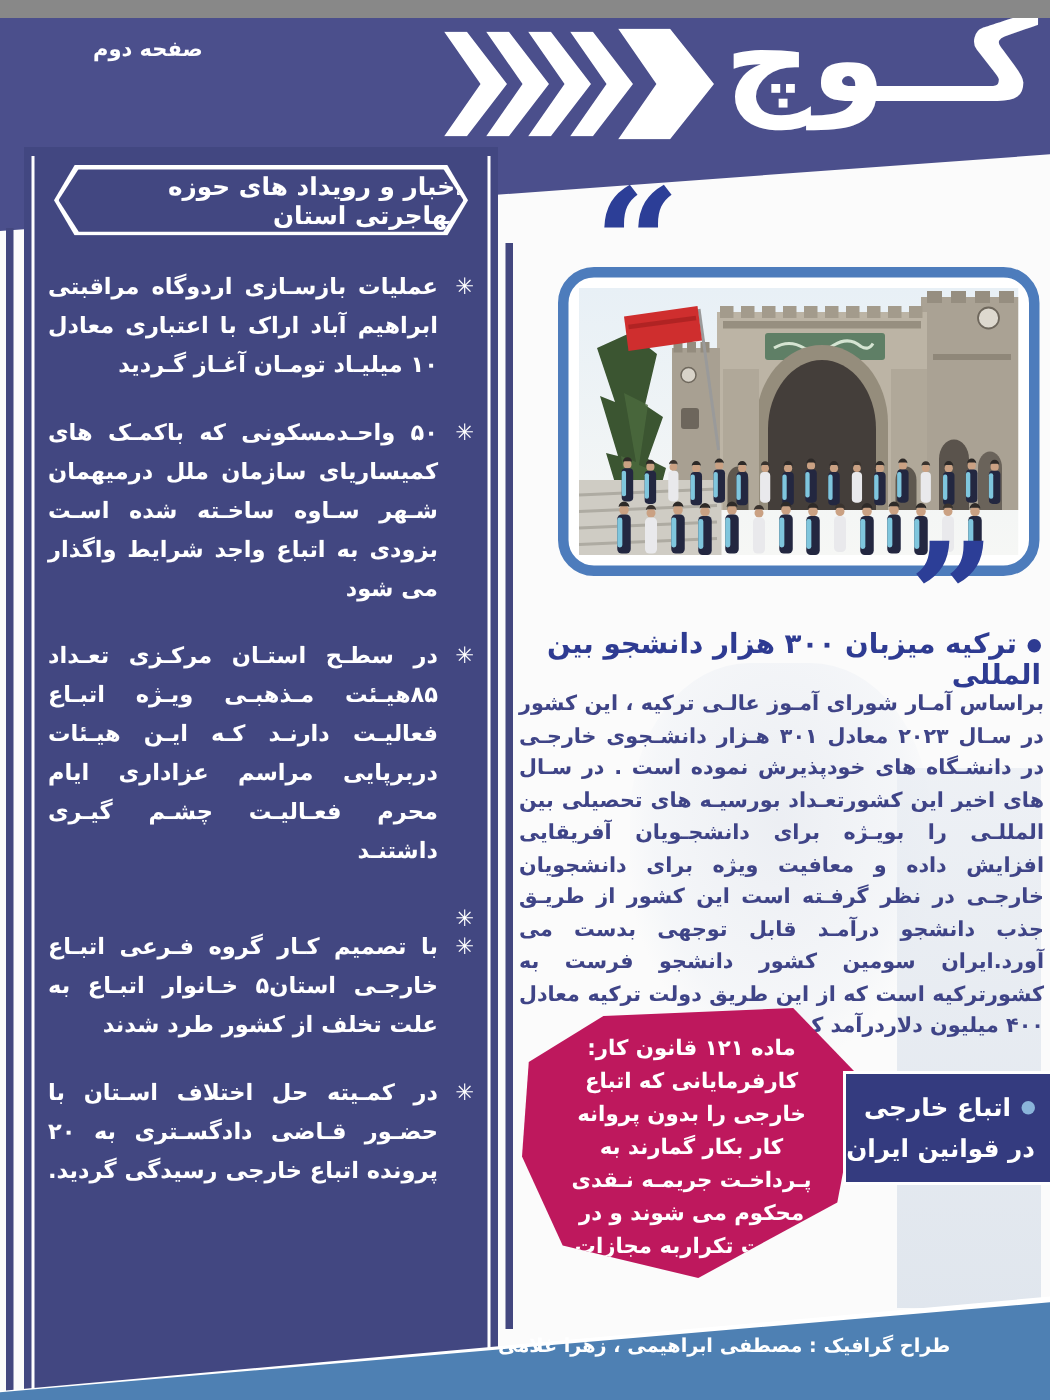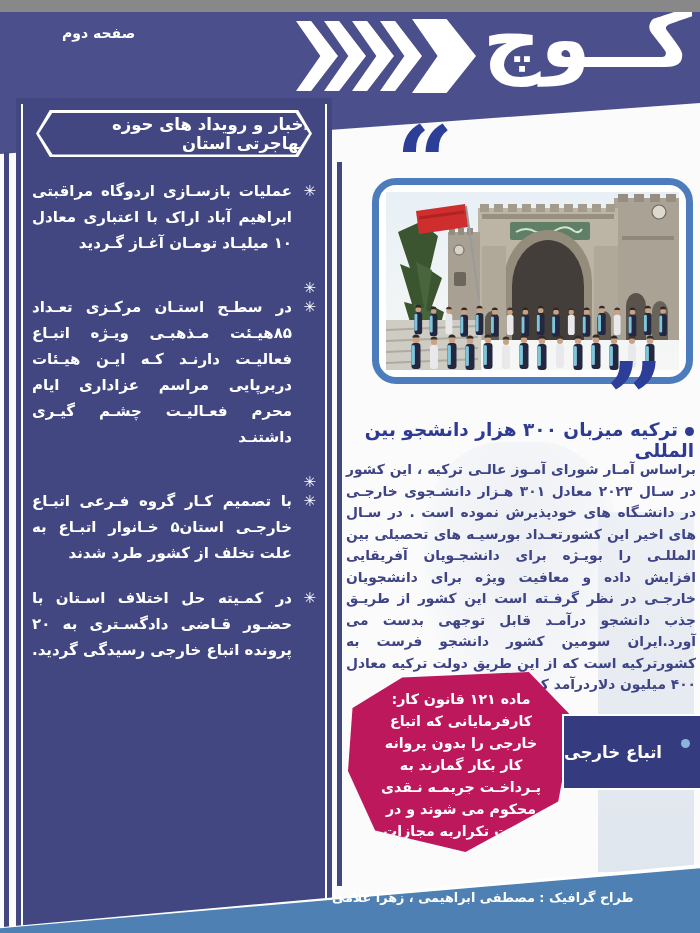--- a/index.html
+++ b/index.html
@@ -60,21 +60,21 @@
 
   .callout { position:absolute; left:348px; top:660px; width:226px; height:180px; background:#be185d;
           clip-path:polygon(24% 3%, 80% 0%, 100% 26%, 93% 72%, 52% 100%, 12% 88%, 0% 55%, 2% 20%);
           color:#fff; font-weight:bold; font-size:14.2px; direction:rtl; text-align:center;
           padding:16px 26px 20px; line-height:22px; }
   .callout-title { display:block; }
 
   .side-box { position:absolute; left:562px; top:702px; width:138px; height:76px; background:#343b7f;
           border:2.5px solid #fff; border-right:none; display:flex; flex-direction:column; justify-content:center;
           padding-right:10px; direction:rtl; color:#fff; font-weight:bold; font-size:16.5px; line-height:27px; }
-  .side-line { display:flex; gap:19px; }
+  .side-line { display:flex; align-items:center; gap:7px; }
   .side-dot { width:9px; height:9px; border-radius:50%; background:#8ab4da; flex:0 0 auto; }
 
   
   .band-edge { position:absolute; left:0; top:849px; width:700px; height:84px; background:#fff;
           clip-path:polygon(0 79%, 100% 4%, 100% 100%, 0 100%); }
   .credits-band { position:absolute; left:0; top:853px; width:700px; height:80px; background:#4e80b3;
           clip-path:polygon(0 79%, 100% 4%, 100% 100%, 0 100%); }
   .credits { position:absolute; left:332px; top:872px; width:366px; direction:rtl; text-align:left;
           color:#fff; font-size:12.8px; font-weight:bold; line-height:27px; z-index:6; }
   .bottom-strip { position:absolute; left:0; top:924px; width:700px; height:9px; background:#9db8d6; }
@@ -104,20 +104,21 @@
     <div class="banner-outer">
       <div class="banner-inner">اخبار و رویداد های حوزه مهاجرتی استان</div>
     </div>
     <div class="news-list">
       <div class="news-item">
         <span class="news-marker">✳</span>
         <span>عملیات بازسـازی اردوگاه مراقبتی ابراهیم آباد اراک با اعتباری معادل ۱۰ میلیـاد تومـان آغـاز گـردید</span>
       </div>
       <div class="news-item">
         <span class="news-marker">✳</span>
+        <span>۵۰ واحـدمسکونی که باکمـک های کمیساریای سازمان ملل درمیهمان شـهر سـاوه ساخـته شده اسـت بزودی به اتباع واجد شرایط واگذار می شود</span>
       </div>
       <div class="news-item">
         <span class="news-marker">✳</span>
         <span>در سطـح استـان مرکـزی تعـداد ۸۵هیـئت مـذهبـی ویـژه اتبـاع فعالیـت دارنـد کـه ایـن هیـئات دربرپایی مراسم عزاداری ایام محرم فعـالیـت چشـم گیـری داشتنـد</span>
       </div>
       <div class="news-item">
         <span class="news-marker">✳</span>
       </div>
       <div class="news-item">
         <span class="news-marker">✳</span>
@@ -261,20 +262,23 @@
   <div class="callout">
     <span class="callout-title">ماده ۱۲۱ قانون کار:</span>
     <span>کارفرمایانی که اتباع خارجی را بدون پروانه کار بکار گمارند به پـرداخـت جریمـه نـقدی محکوم می شوند و در صورت تکراربه مجازات حبس محکوم خواهند شد</span>
   </div>
 
   <div class="side-box">
     <div class="side-line">
       <span class="side-dot"></span>
       <span>اتباع خارجی</span>
     </div>
+    <div class="side-line">
+      <span>در قوانین ایران</span>
+    </div>
   </div>
 
   <div class="band-edge"></div>
   <div class="credits-band"></div>
   <div class="credits">
     <div>طراح گرافیک : مصطفی ابراهیمی ، زهرا غلامی</div>
   </div>
   <div class="bottom-strip"></div>
 
 </div>

